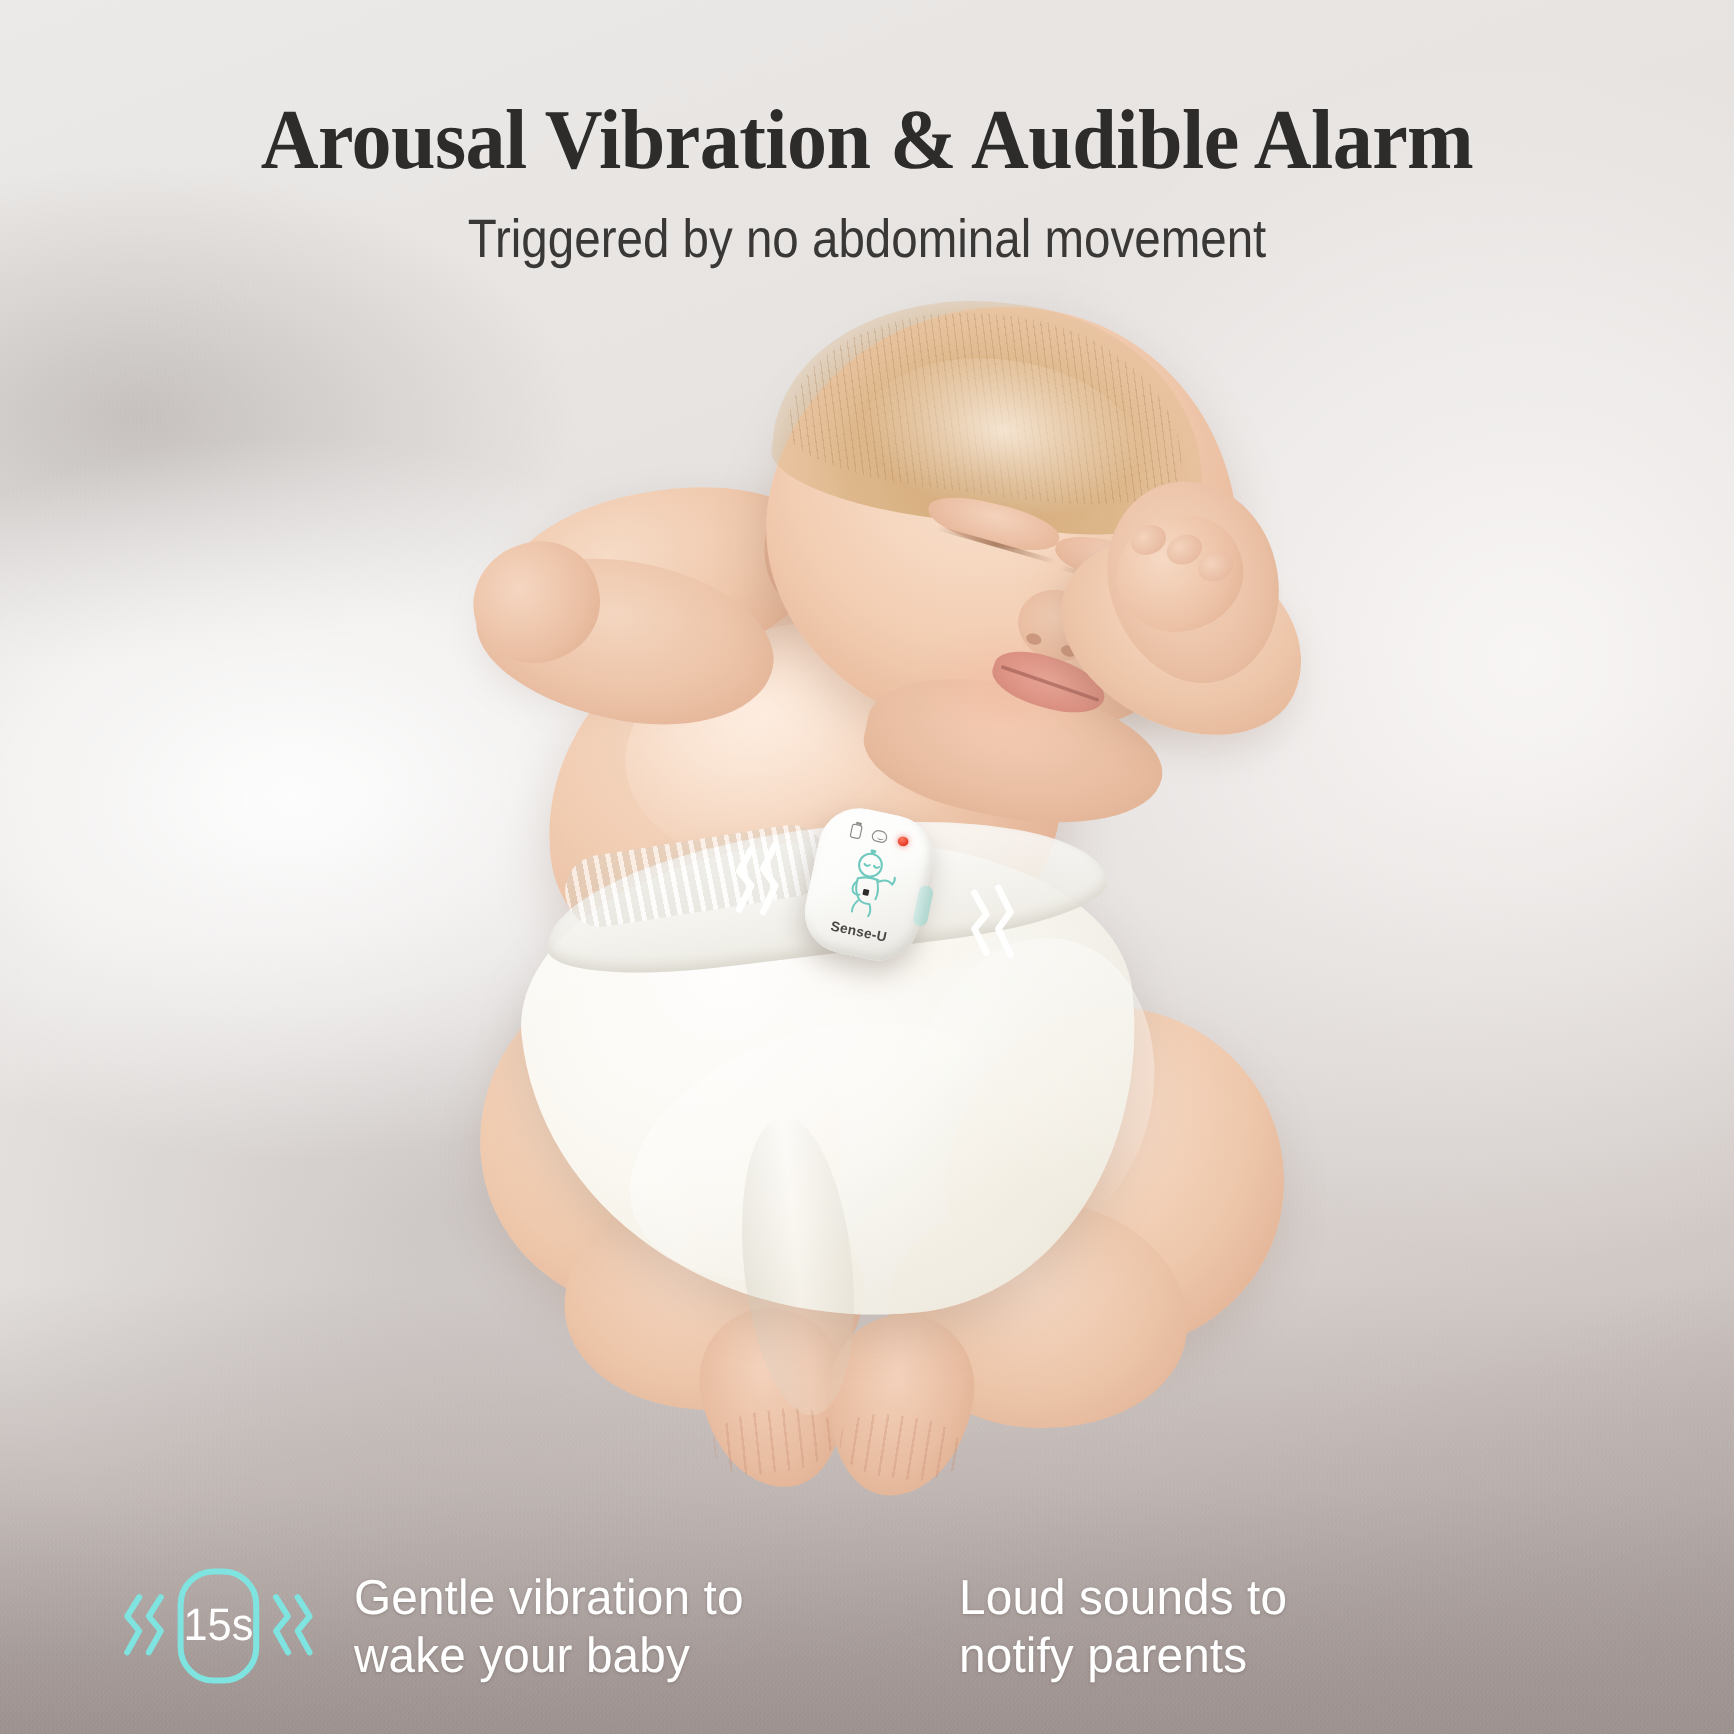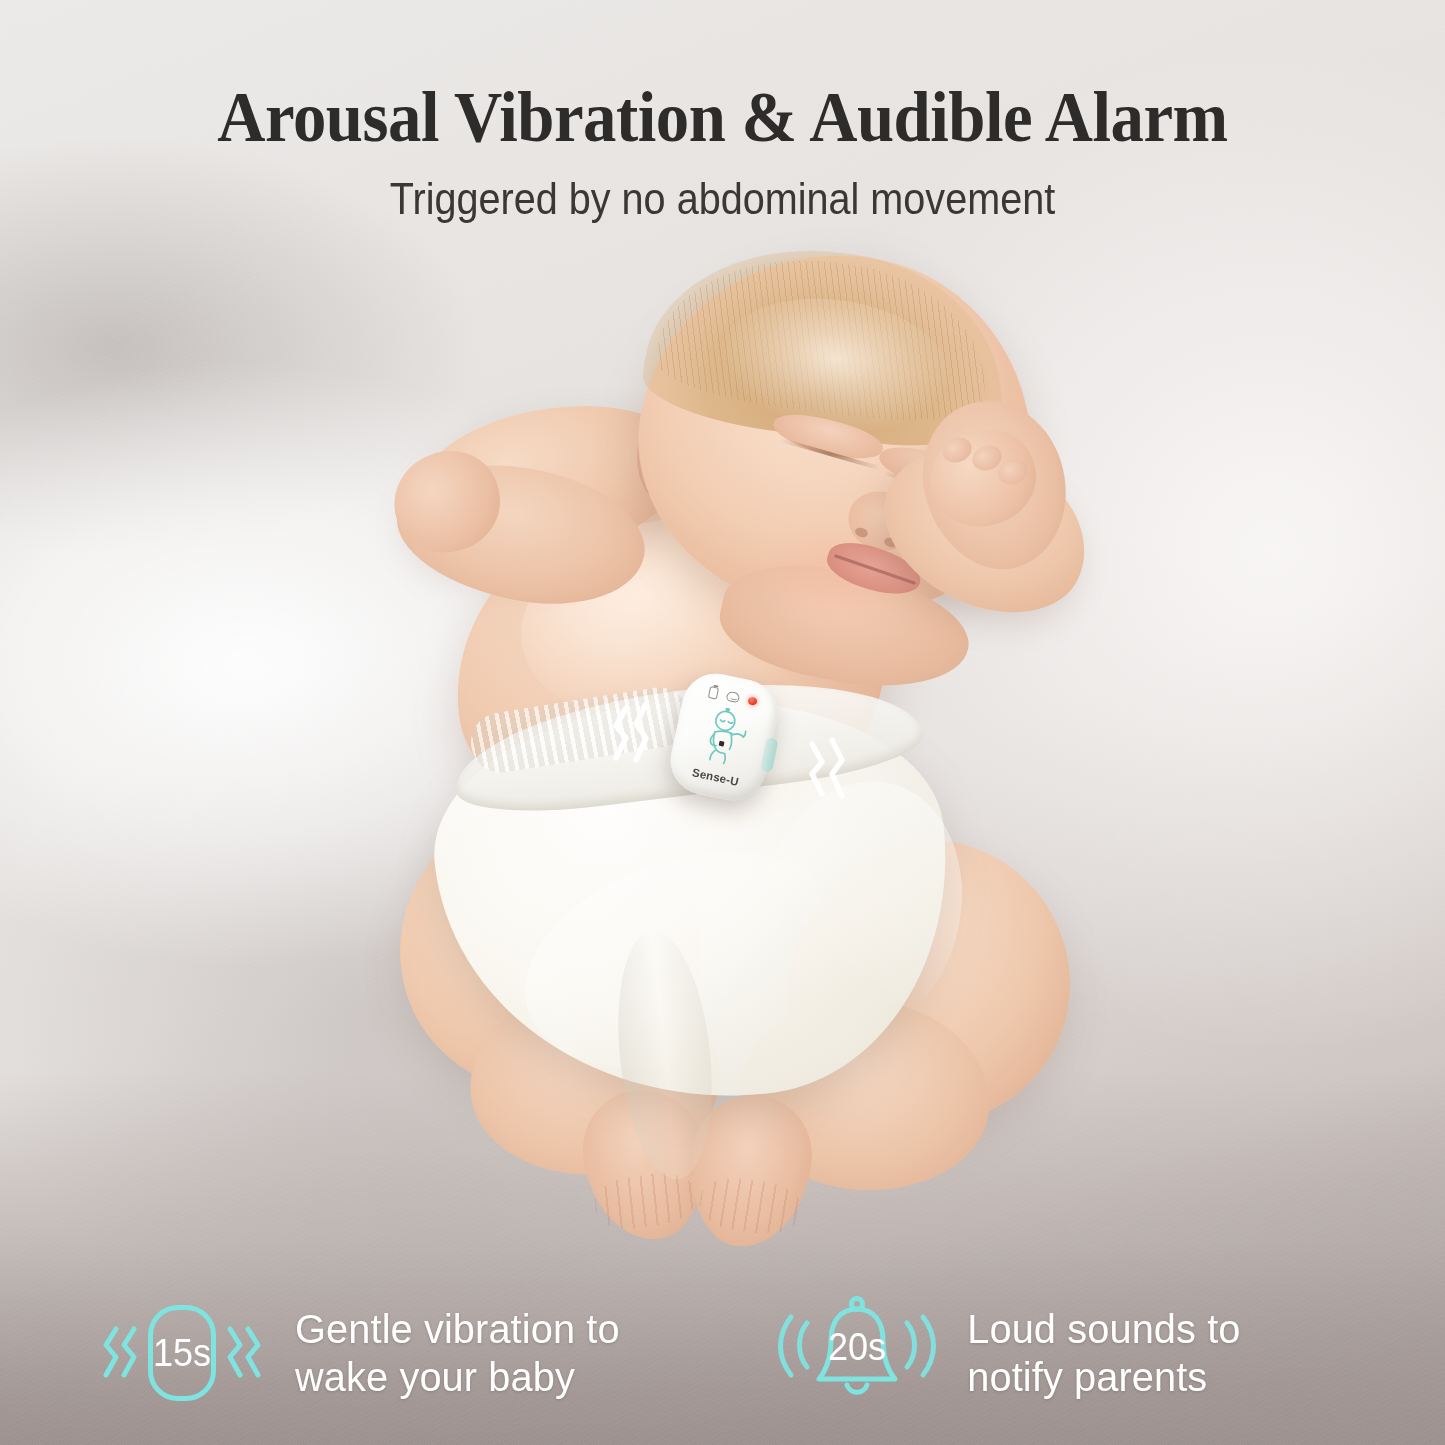--- a/index.html
+++ b/index.html
@@ -536,39 +536,20 @@
           </div>
         </div>
       </div>
       <div class="co-text">
         <span class="l">Gentle vibration to</span>
         <span class="l">wake your baby</span>
       </div>
     </div>
 
     <div class="callout right">
-      <div class="co-icon">
-        <div class="bellicon">
-          <svg width="168" height="116" viewBox="0 0 168 116" fill="none" stroke="#7fe3e0" stroke-width="5" stroke-linecap="round" stroke-linejoin="round">
-
-            <path d="M84 14 C101 14 110 27 110 45 C110 62 114 74 122 84 L46 84 C54 74 58 62 58 45 C58 27 67 14 84 14 Z"></path>
-
-            <circle cx="84" cy="9" r="5.5"></circle>
-
-            <path d="M74 90 a10.5 10.5 0 0 0 20 0"></path>
-
-            <path d="M34 28 C24 40 24 60 34 72" opacity=".95"></path>
-            <path d="M18 22 C4 40 4 62 18 80" opacity=".95"></path>
-
-            <path d="M134 28 C144 40 144 60 134 72" opacity=".95"></path>
-            <path d="M150 22 C164 40 164 62 150 80" opacity=".95"></path>
-          </svg>
-          <div class="secs">20s</div>
-        </div>
-      </div>
       <div class="co-text">
         <span class="l">Loud sounds to</span>
         <span class="l">notify parents</span>
       </div>
     </div>
 
   </div>
 </div>
 
 </body></html>

